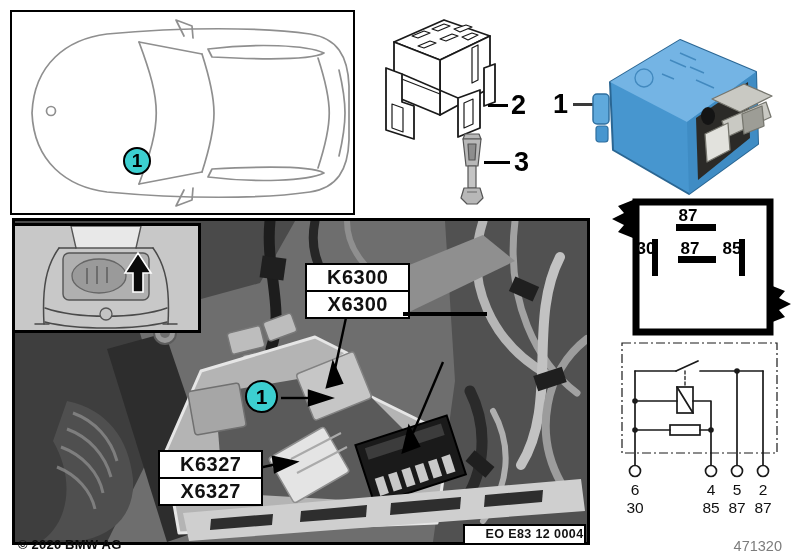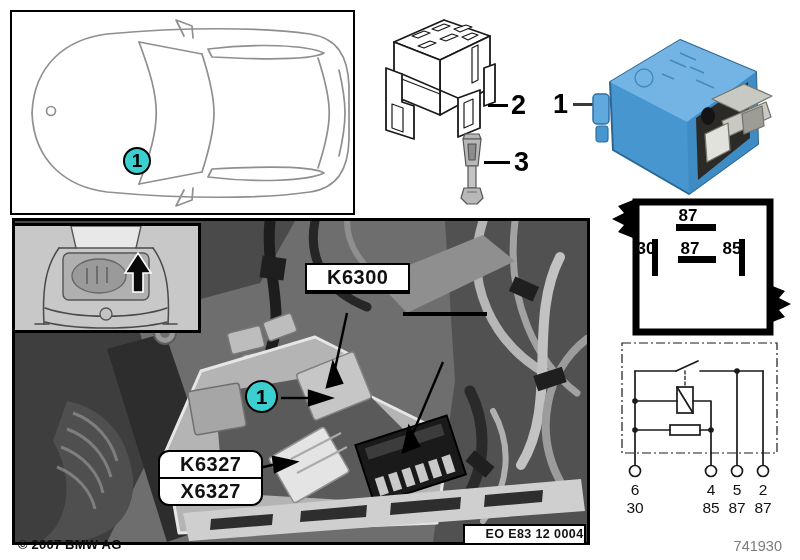--- a/index.html
+++ b/index.html
@@ -272,30 +272,31 @@
       <rect x="48" y="27" width="86" height="47" rx="6" fill="#b0b0b0" stroke="#555" stroke-width="1.4"></rect>
       <ellipse cx="84" cy="50" rx="27" ry="17" fill="#9a9a9a" stroke="#666" stroke-width="1.3"></ellipse>
       <path d="M 72,42 v 16 M 82,40 v 18 M 92,41 v 16" stroke="#6d6d6d" stroke-width="2" fill="none"></path>
       <circle cx="91" cy="88" r="6" fill="#c4c4c4" stroke="#555" stroke-width="1.3"></circle>
       <polygon points="118,66 118,47 110,47 123,27 136,47 128,47 128,66" fill="#0a0a0a" stroke="#fff" stroke-width="1.6"></polygon>
     </svg>
   </div>
 
   <div class="abs idbox" style="left:305px;top:263px;min-width:84px;">
     <div class="idrow first">K6300</div>
+    <div class="idrow">X6300</div>
   </div>
   <div class="abs idbox" style="left:403px;top:312px;min-width:84px;">
   </div>
-  <div class="abs idbox" style="left:158px;top:450px;min-width:86px;border-radius:11px;">
+  <div class="abs idbox" style="left:158px;top:450px;min-width:86px;">
     <div class="idrow first">K6327</div>
     <div class="idrow">X6327</div>
   </div>
 
   <div class="abs marker" style="left:245px;top:380px;width:33px;height:33px;font-size:21px;border-width:2.5px;">
     <span>1</span>
   </div>
 
   <div class="abs eo-label" style="left:463px;top:524px;width:123px;height:21px;padding-left:20px;">EO E83 12 0004</div>
 
-  <div class="abs copyright" style="left:18px;top:537px;">© 2007 BMW AG</div>
-  <div class="abs partnum" style="right:18px;top:538px;">741930</div>
+  <div class="abs copyright" style="left:18px;top:537px;">© 2020 BMW AG</div>
+  <div class="abs partnum" style="right:18px;top:538px;">471320</div>
 
 </div>
 
 </body></html>

